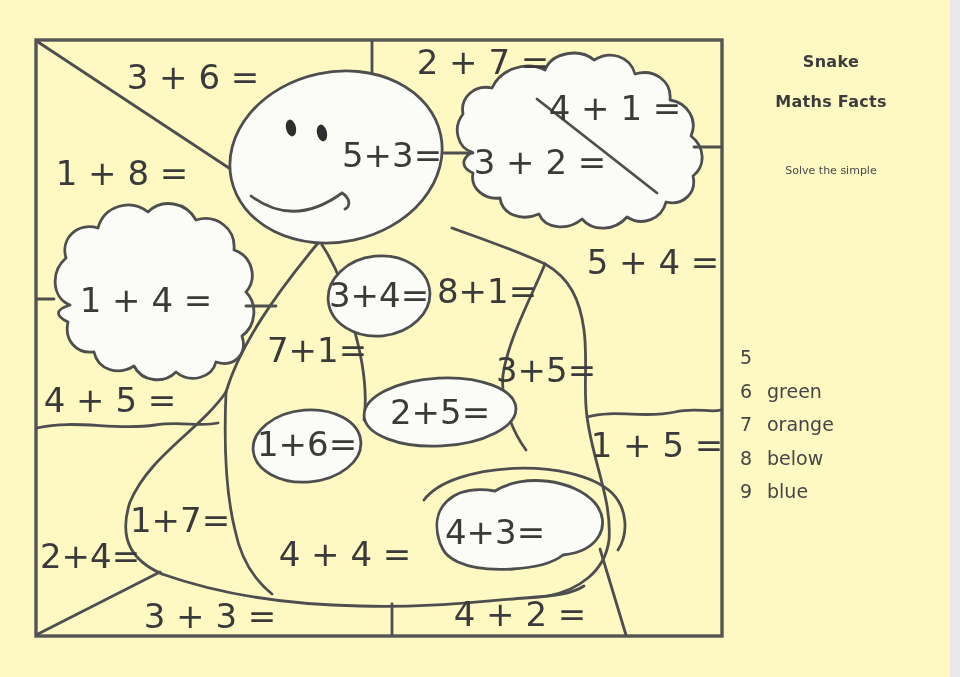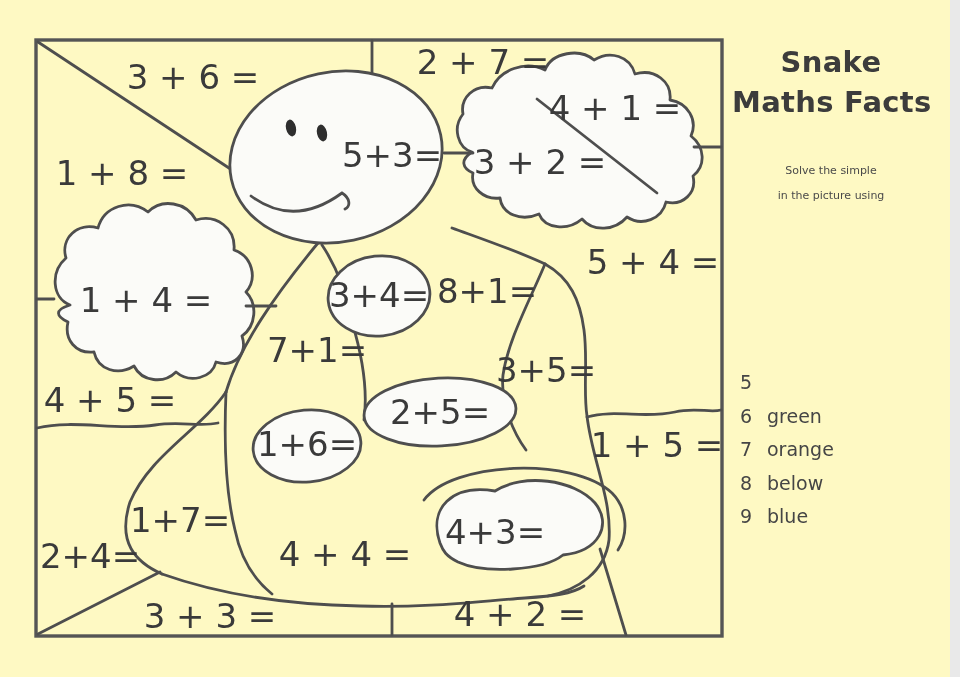--- a/index.html
+++ b/index.html
@@ -9,21 +9,21 @@
   }
   #art{position:absolute;left:0;top:0;}
   
   .ln{fill:none;stroke:#4e4e4e;stroke-width:2.8;stroke-linecap:round;stroke-linejoin:round;}
   .ln-frame{fill:none;stroke:#555;stroke-width:3.4;}
   .shape{fill:#fbfbf8;stroke:#4e4e4e;stroke-width:2.8;stroke-linejoin:round;}
   .eye{fill:#2e2e2e;stroke:none;}
   .sum{font-family:"DejaVu Sans",sans-serif;font-size:34px;fill:#3a3a3a;text-anchor:middle;}
   
   .sidebar{position:absolute;left:732px;top:42px;width:198px;color:#3c3c3c;}
-  .title{font-size:29px;font-weight:bold;line-height:40px;text-align:center;letter-spacing:.3px;white-space:nowrap;}
+  .title{font-size:16px;font-weight:bold;line-height:40px;text-align:center;letter-spacing:.3px;white-space:nowrap;}
   .instructions{margin-top:36px;font-size:11px;line-height:25px;text-align:center;color:#4a4a4a;white-space:nowrap;}
   .key{margin-top:158px;padding-left:8px;}
   .key-item{display:flex;gap:13px;font-size:19px;line-height:33.5px;color:#454545;}
   .key-num{min-width:14px;}
 </style>
 </head>
 <body>
 
 <div id="page">
 
@@ -102,21 +102,20 @@
     <text class="sum" x="520" y="626">4 + 2 =</text>
   </svg>
 
   <div class="sidebar">
     <div class="title">
       <div>Snake</div>
       <div>Maths Facts</div>
     </div>
     <div class="instructions">
       <div>Solve the simple</div>
-      <div>in the picture using</div>
     </div>
     <div class="key">
       <div class="key-item">
         <span class="key-num">5</span>
       </div>
       <div class="key-item">
         <span class="key-num">6</span>
         <span>green</span>
       </div>
       <div class="key-item">

